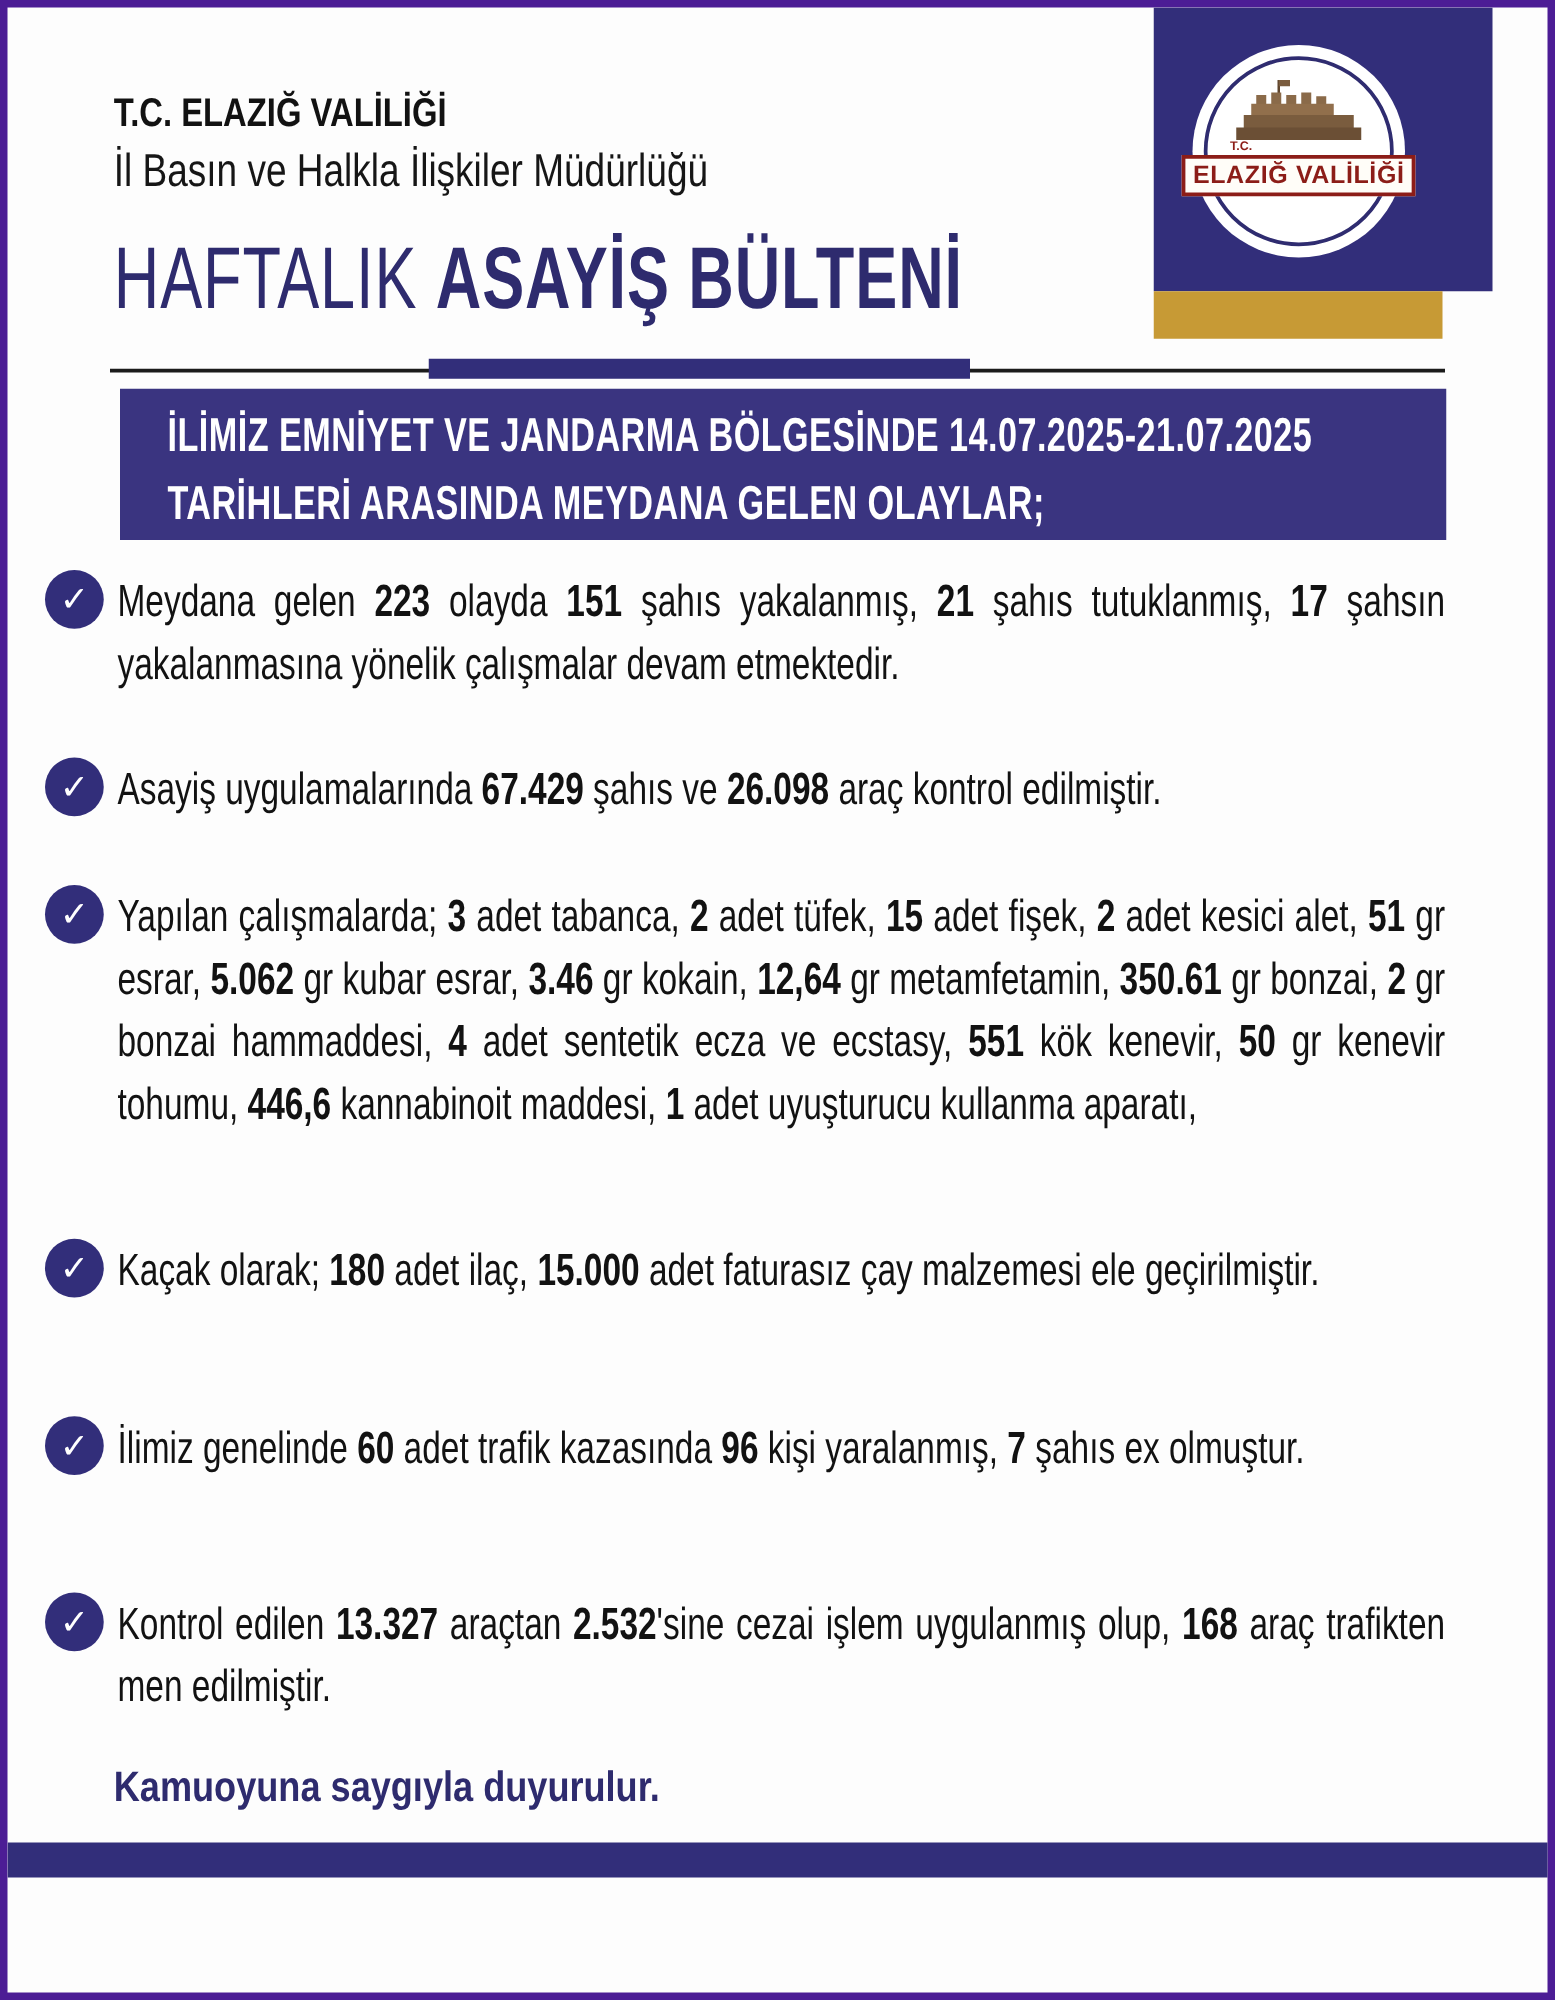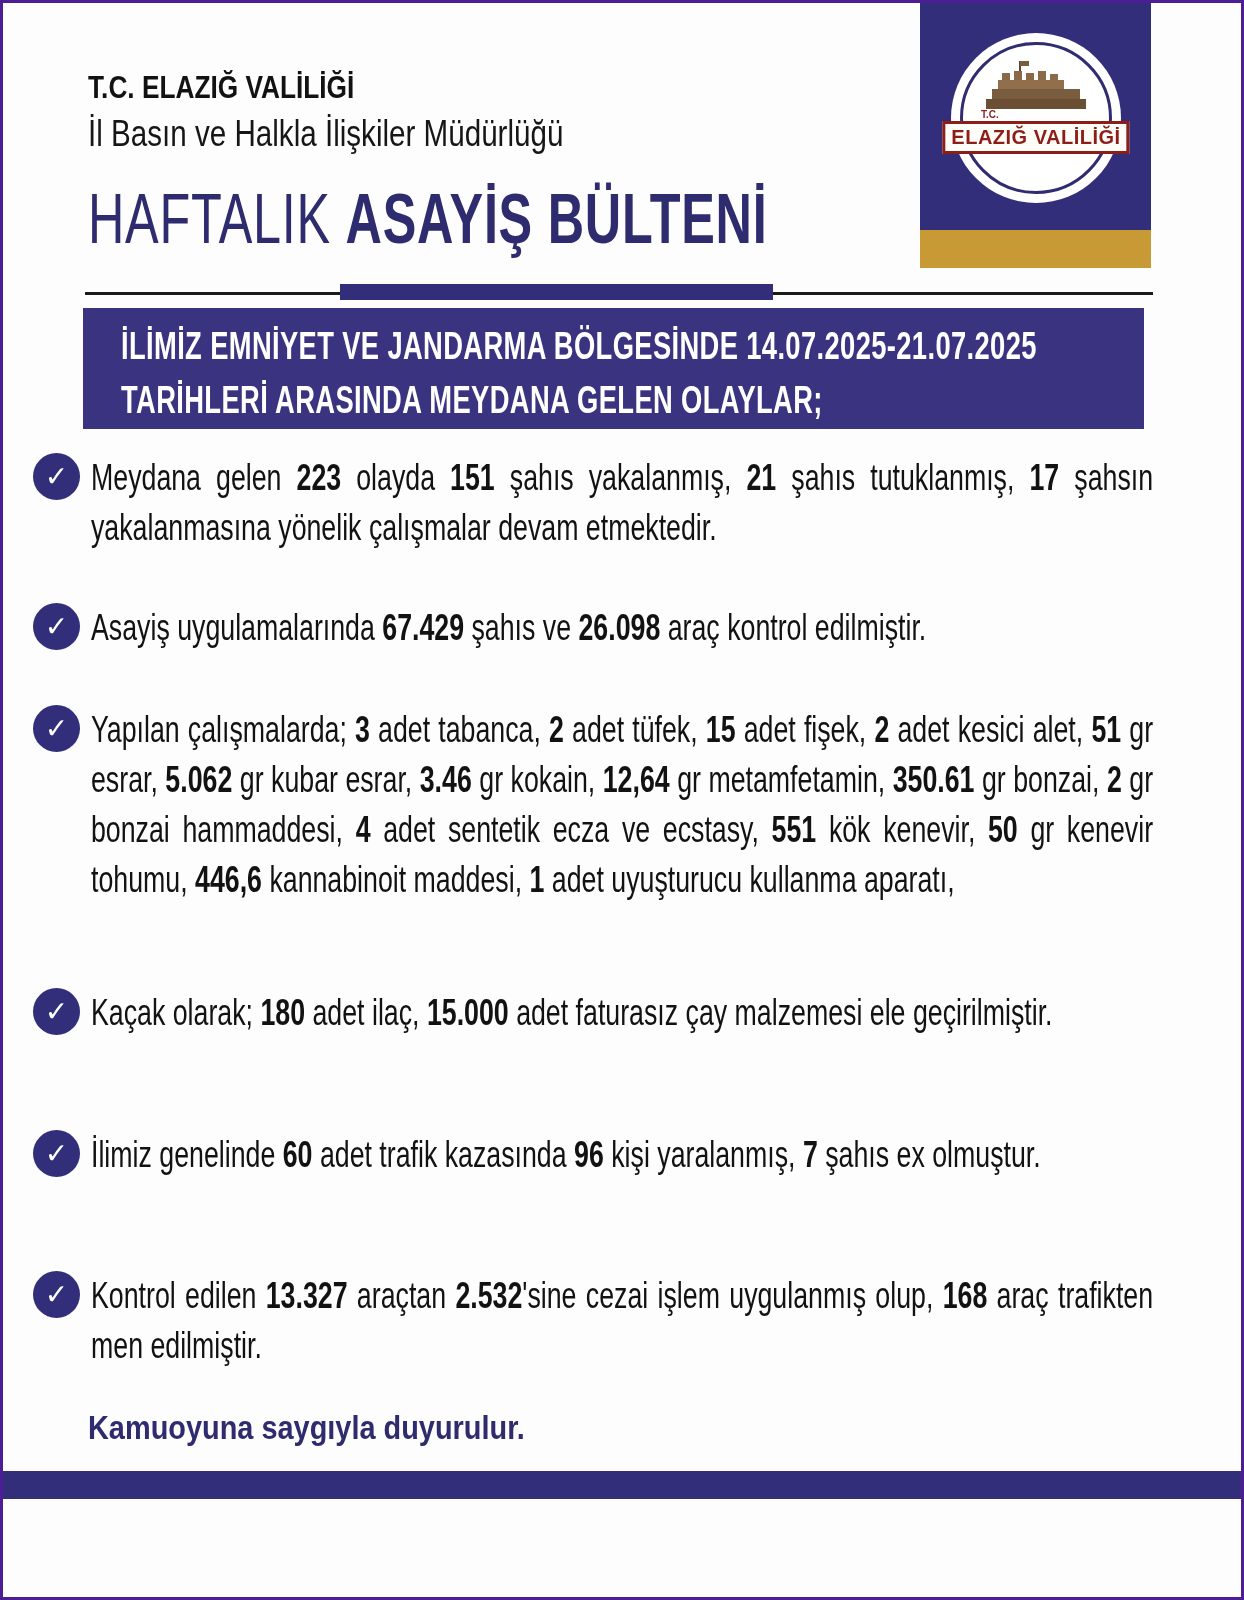--- a/index.html
+++ b/index.html
@@ -7,50 +7,50 @@
     --banner-navy: #3a3480;
     --gold: #c79a35;
     --title-navy: #2e2b6e;
     --ink: #121212;
     --logo-red: #8c1d18;
   }
   *{box-sizing:border-box;margin:0;padding:0;}
   body{margin:0;background:#ffffff;font-family:"Liberation Sans",sans-serif;}
   #page{
     position:relative;width:1244px;height:1600px;background:#fdfdfd;
-    overflow:hidden;border:3px solid #4c1d95;
+    overflow:hidden;border:6px solid #4c1d95;
   }
   .condensed{transform-origin:left top;display:inline-block;white-space:nowrap;}
 
   
   #org-line1{position:absolute;left:85px;top:66px;font-size:32px;font-weight:700;color:var(--ink);letter-spacing:0;transform:scaleX(.82);}
   #org-line2{position:absolute;left:85px;top:110px;font-size:37px;font-weight:400;color:#161616;transform:scaleX(.80);}
   #main-title{position:absolute;left:85px;top:176px;font-size:70px;color:var(--title-navy);transform:scaleX(.72);}
   #main-title .t-light{font-weight:400;letter-spacing:1px;}
   #main-title .t-bold{font-weight:800;letter-spacing:1px;}
 
   
-  #logo-block{position:absolute;left:917px;top:0;width:231px;height:227px;background:var(--navy);text-align:center;}
+  #logo-block{position:absolute;left:917px;top:0;width:271px;height:227px;background:var(--navy);text-align:center;}
   #logo-gold-band{position:absolute;left:917px;top:227px;width:231px;height:38px;background:var(--gold);}
   #logo-circle{position:absolute;left:31px;top:30px;width:170px;height:170px;background:#ffffff;border-radius:50%;}
   #logo-ring{position:absolute;inset:9px;border:3px solid #2f2c70;border-radius:50%;}
   #castle{position:absolute;left:50%;top:26px;transform:translateX(-50%);}
   #logo-tc{position:absolute;left:30px;top:76px;font-size:10px;font-weight:700;color:var(--logo-red);}
   #logo-namebox{
     position:absolute;left:50%;top:88px;transform:translateX(-50%);
     border:3px solid var(--logo-red);background:#fffdf8;padding:2px 6px;
     font-size:20px;font-weight:700;color:var(--logo-red);white-space:nowrap;letter-spacing:.5px;
   }
 
   
   #divider-line{position:absolute;left:82px;top:289px;width:1068px;height:3px;background:#1b1b1b;}
   #divider-bar{position:absolute;left:337px;top:281px;width:433px;height:16px;background:var(--navy);}
 
   
-  #banner{position:absolute;left:80px;top:305px;width:1061px;height:121px;background:var(--banner-navy);}
+  #banner{position:absolute;left:90px;top:305px;width:1061px;height:121px;background:var(--banner-navy);}
   #banner .b-line{display:block;margin-left:38px;font-size:38px;line-height:54px;font-weight:800;color:#ffffff;letter-spacing:.5px;transform:scaleX(.72);transform-origin:left top;white-space:nowrap;}
   #banner .b-wrap{padding-top:11px;}
 
   
   #bullet-list{list-style:none;}
   #bullet-list li{position:absolute;left:0;width:100%;}
   #bullet-list li:nth-child(1){top:450px;}
   #bullet-list li:nth-child(2){top:600px;}
   #bullet-list li:nth-child(3){top:702px;}
   #bullet-list li:nth-child(4){top:985px;}

